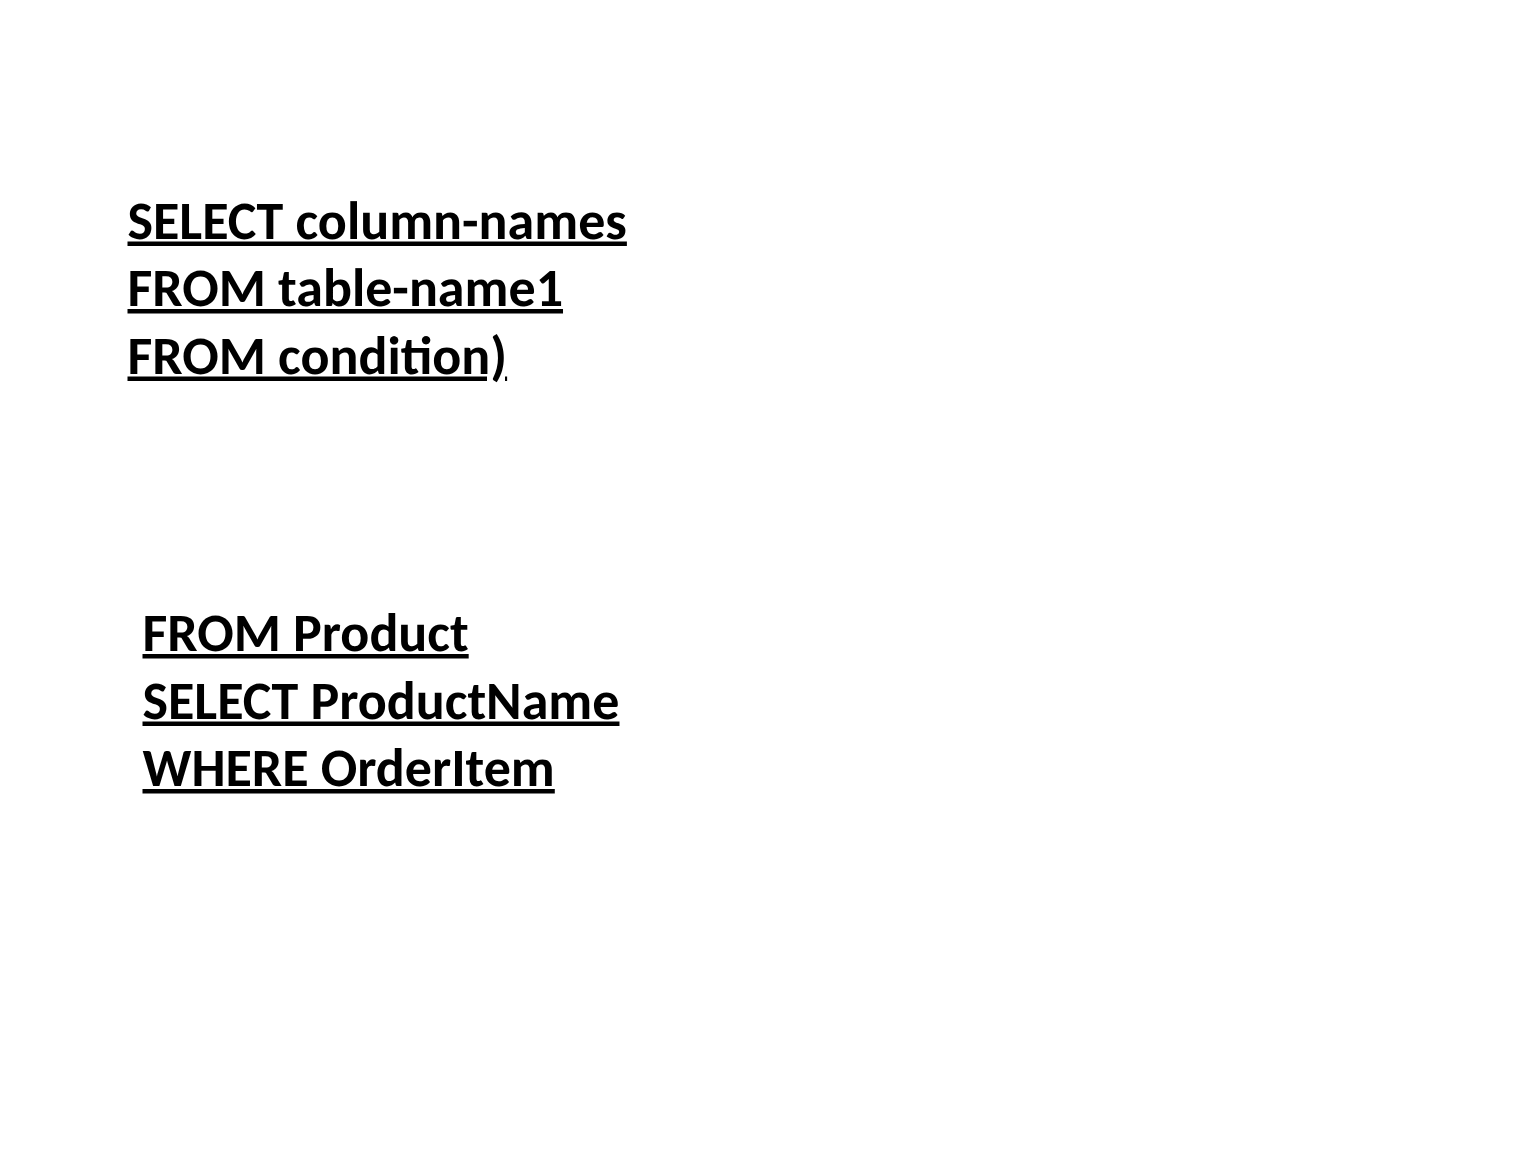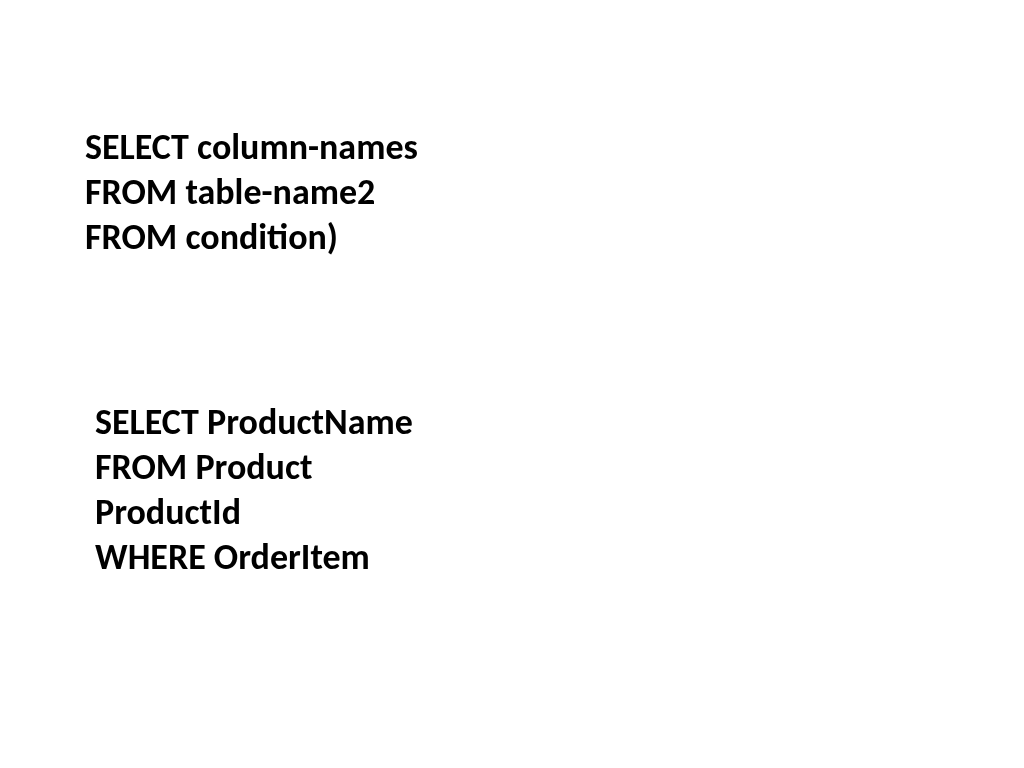--- a/index.html
+++ b/index.html
@@ -22,29 +22,29 @@
     }
     .block2 {
       position: absolute;
       left: 95px;
       top: 400px;
       font-size: 36px;
       line-height: 1.25;
     }
     .line {
       white-space: pre;
+      text-decoration: underline;
     }
   </style>
 </head>
 <body>
 
 <div class="block1">
   <div class="line">SELECT column-names</div>
-  <div class="line">FROM table-name2</div>
+  <div class="line">FROM table-name1</div>
   <div class="line">FROM condition)</div>
 </div>
 
 <div class="block2">
+  <div class="line">FROM Product</div>
   <div class="line">SELECT ProductName</div>
-  <div class="line">FROM Product</div>
-  <div class="line">ProductId</div>
   <div class="line">WHERE OrderItem</div>
 </div>
 
 </body></html>

